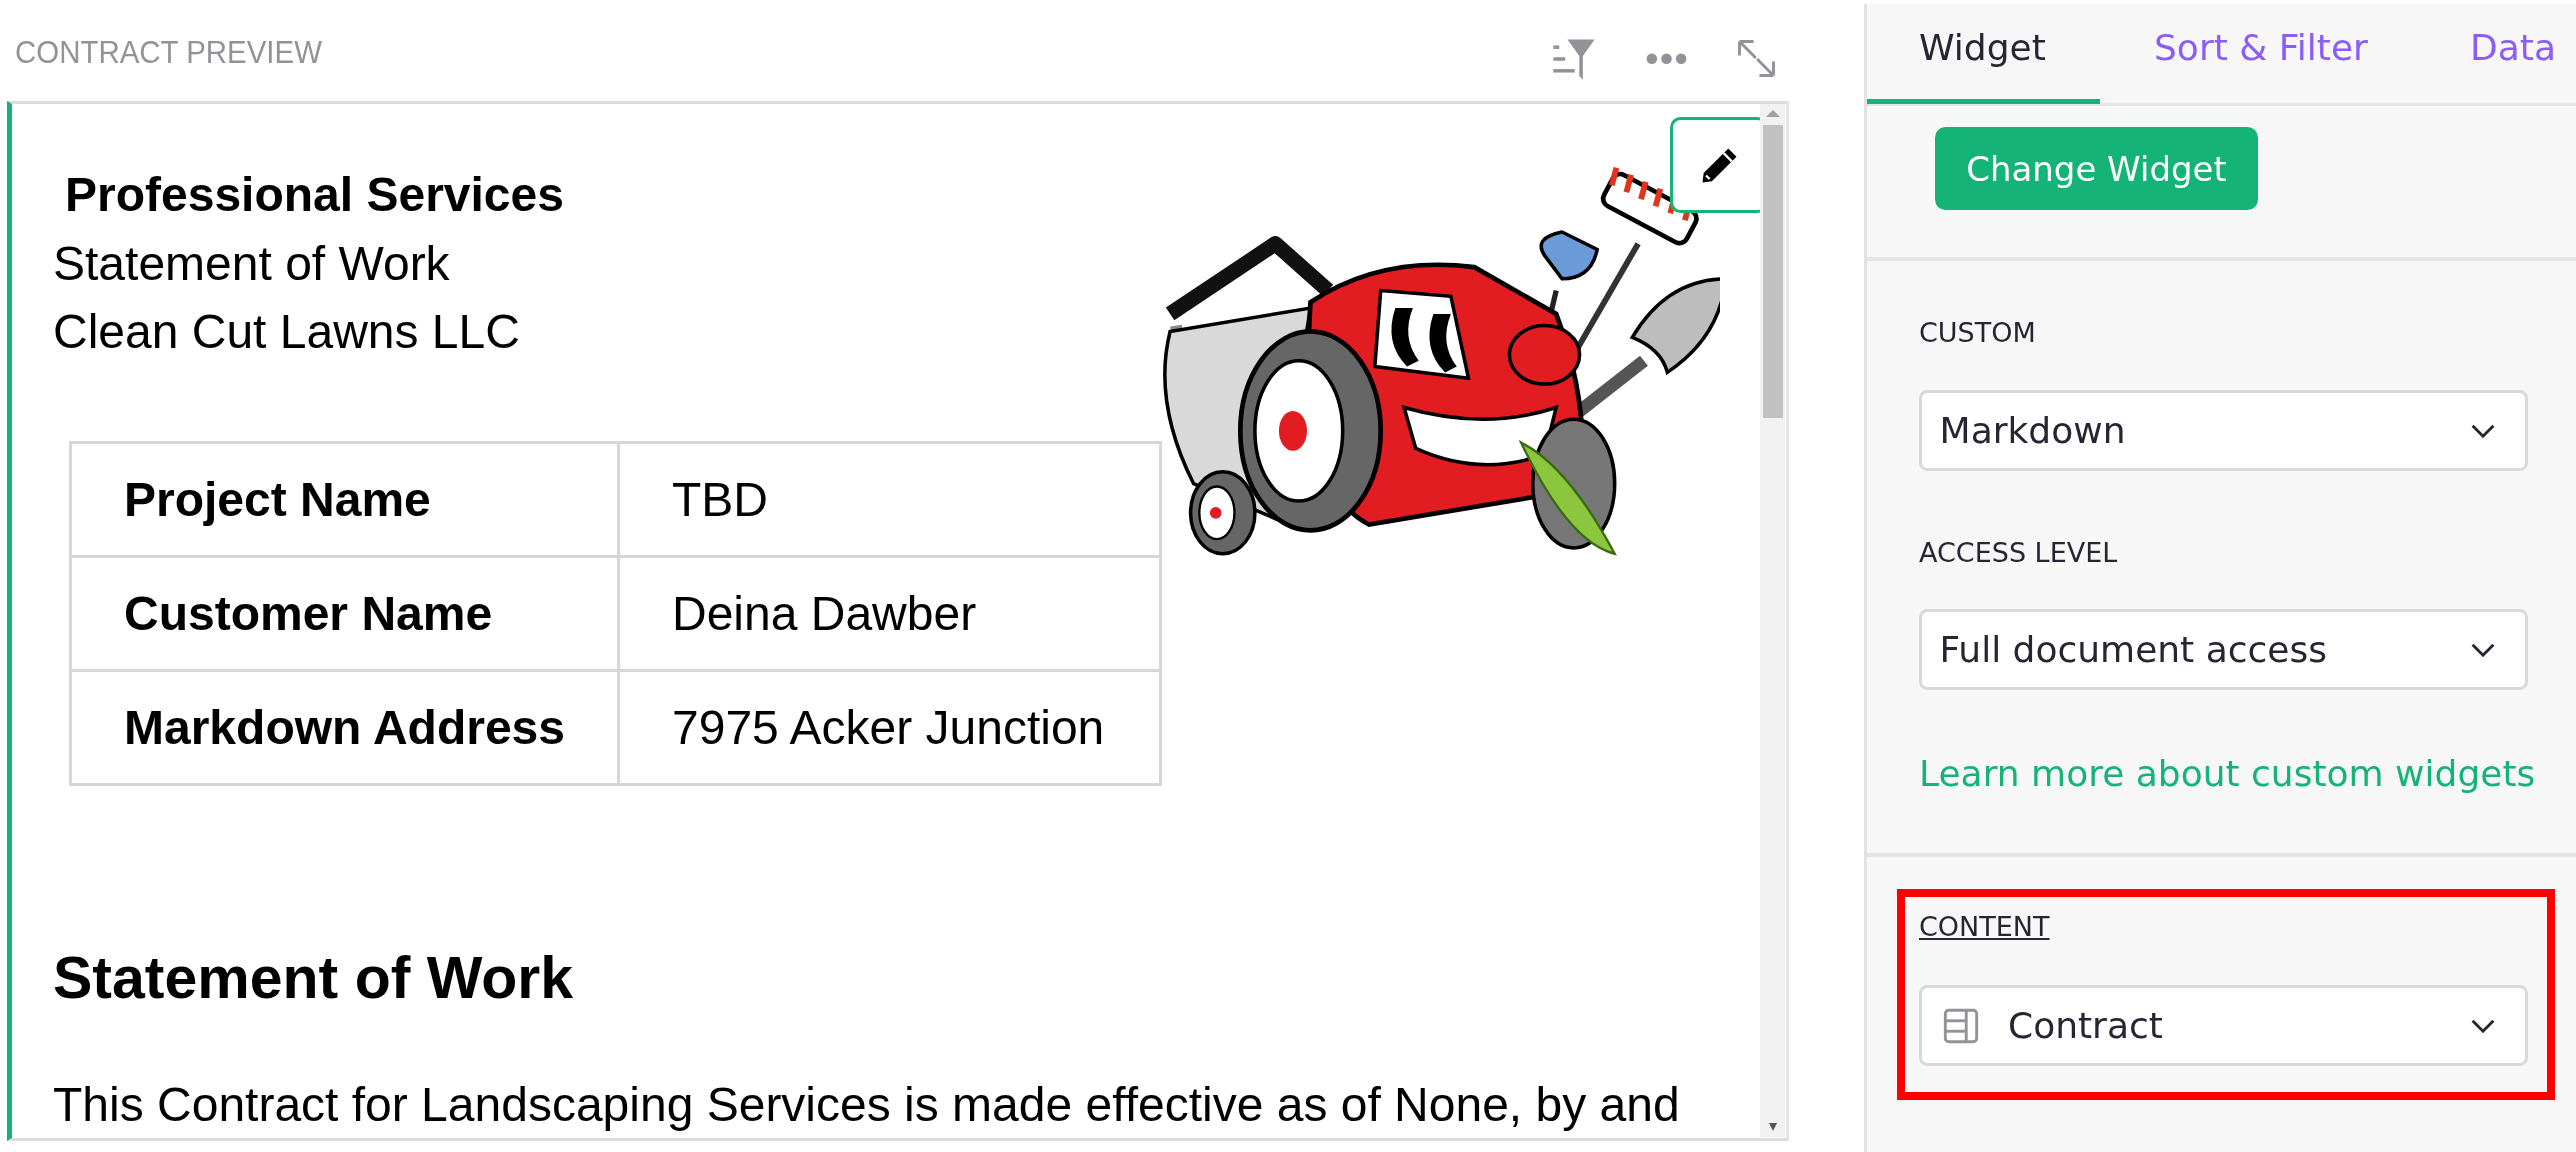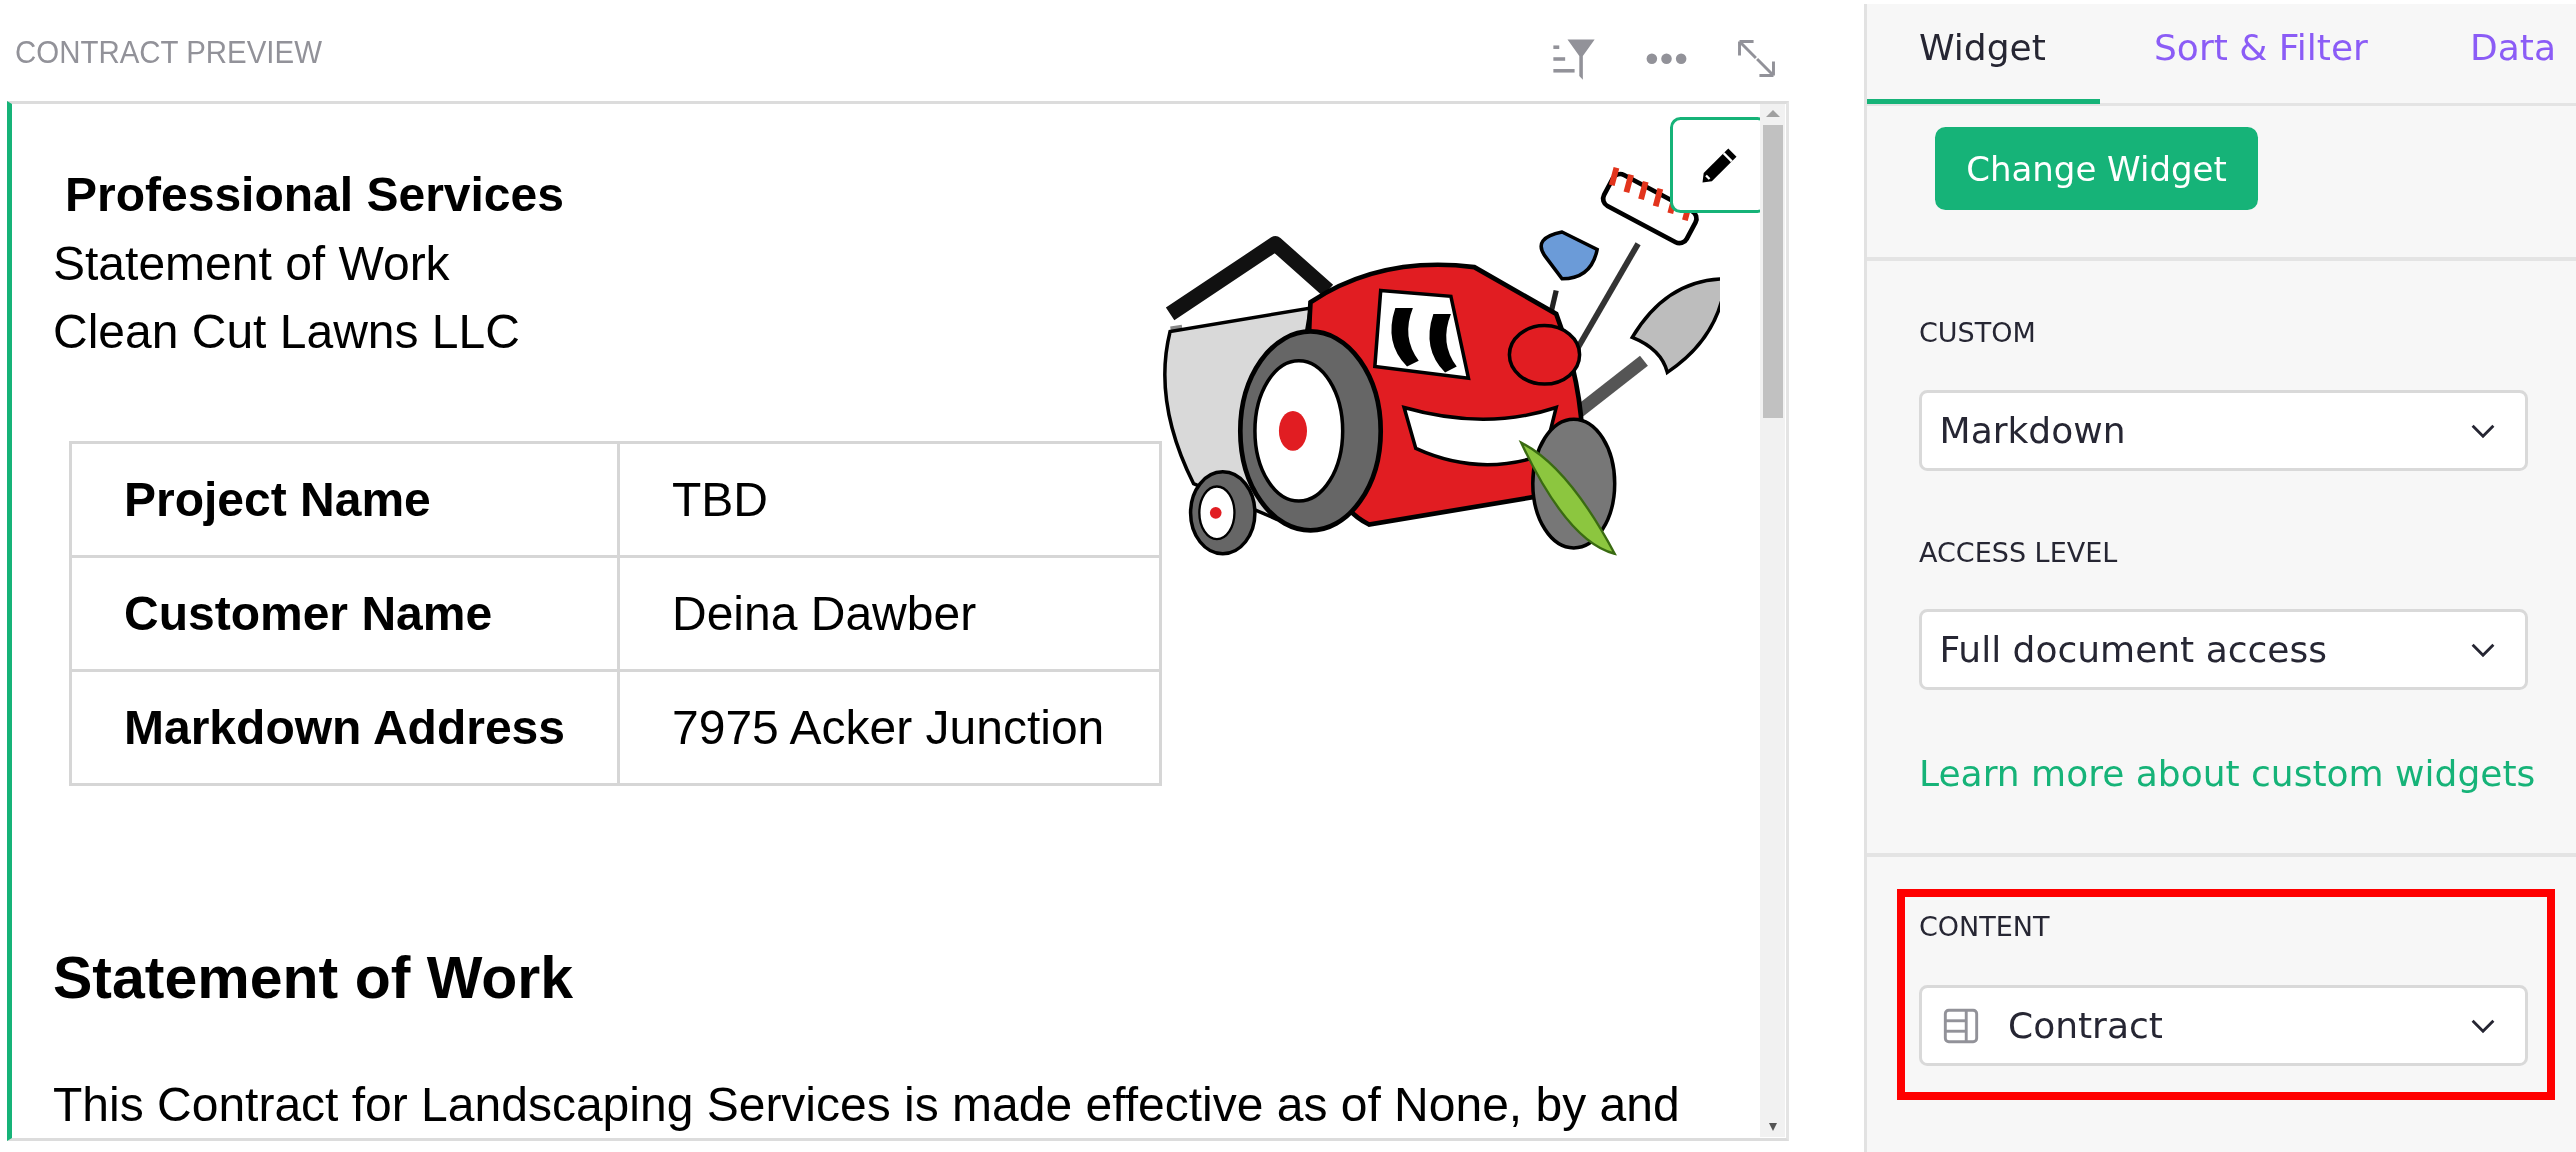--- a/index.html
+++ b/index.html
@@ -173,21 +173,21 @@
     <span>Full document access</span>
     <svg class="chev" width="26" height="15" viewBox="0 0 44 26">
         <path d="M4 4 L22 22 L40 4" stroke="#262633" stroke-width="5" fill="none"></path>
       </svg>
   </div>
 
   <div class="link">Learn more about custom widgets</div>
 
   <div class="divider" style="top:849px;"></div>
 
-  <div class="label" style="top:907px;">CONTENT</div>
+  <div class="label" style="top:907px;text-decoration:underline;">CONTENT</div>
   <div class="select" style="top:981px; padding-left:21px;">
     <svg width="36" height="36" viewBox="0 0 62 62" style="margin-right:29px;">
       <rect x="4" y="4" width="54" height="54" rx="6" fill="none" stroke="#929299" stroke-width="5"></rect>
       <line x1="40" y1="4" x2="40" y2="58" stroke="#929299" stroke-width="5"></line>
       <line x1="4" y1="22" x2="40" y2="22" stroke="#929299" stroke-width="5"></line>
       <line x1="4" y1="40" x2="40" y2="40" stroke="#929299" stroke-width="5"></line>
     </svg>
     <span>Contract</span>
     <svg class="chev" width="26" height="15" viewBox="0 0 44 26">
         <path d="M4 4 L22 22 L40 4" stroke="#262633" stroke-width="5" fill="none"></path>

